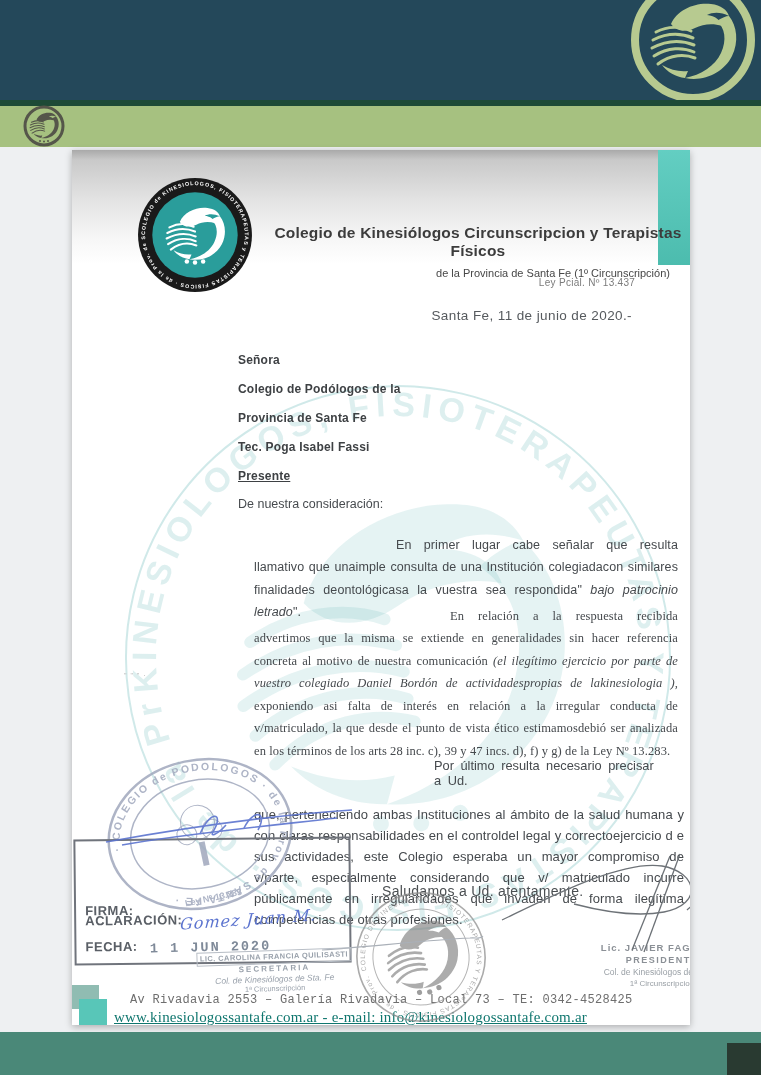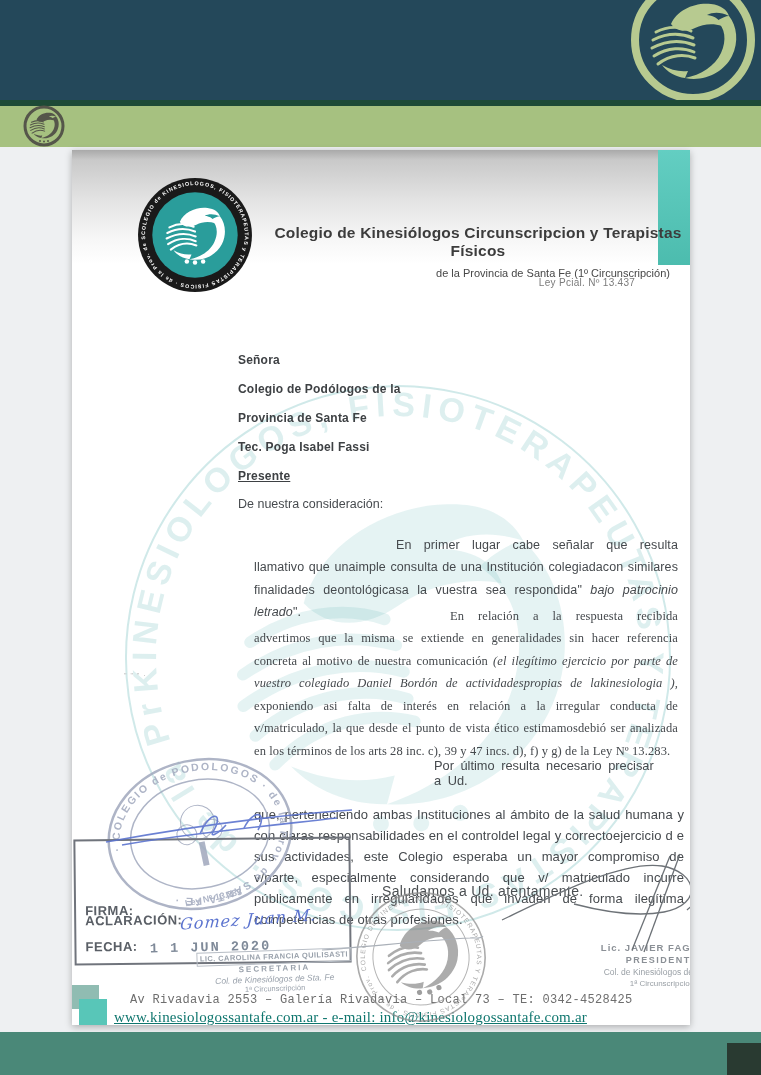--- a/index.html
+++ b/index.html
@@ -148,20 +148,21 @@
       <circle cx="58" cy="85" r="2.2" fill="#fff"></circle>
       <circle cx="66" cy="84" r="2.2" fill="#fff"></circle>
   </svg>
 
   <div class="lh-title-block">
     <div class="lh-title">Colegio de Kinesiólogos Circunscripcion y Terapistas Físicos</div>
     <div class="lh-subtitle">de la Provincia de Santa Fe (1º Circunscripción)</div>
   </div>
   <div class="law-ref">Ley Pcial. Nº 13.437</div>
 
+  <div class="date-line">Santa Fe, 11 de junio de 2020.-</div>
 
   <div class="recipient">
     <div>Señora</div>
     <div>Colegio de Podólogos de la</div>
     <div>Provincia de Santa Fe</div>
     <div>Tec. Poga Isabel Fassi</div>
     <div class="present">Presente</div>
   </div>
 
   <svg class="watermark" width="580" height="580" viewBox="0 0 580 580">

